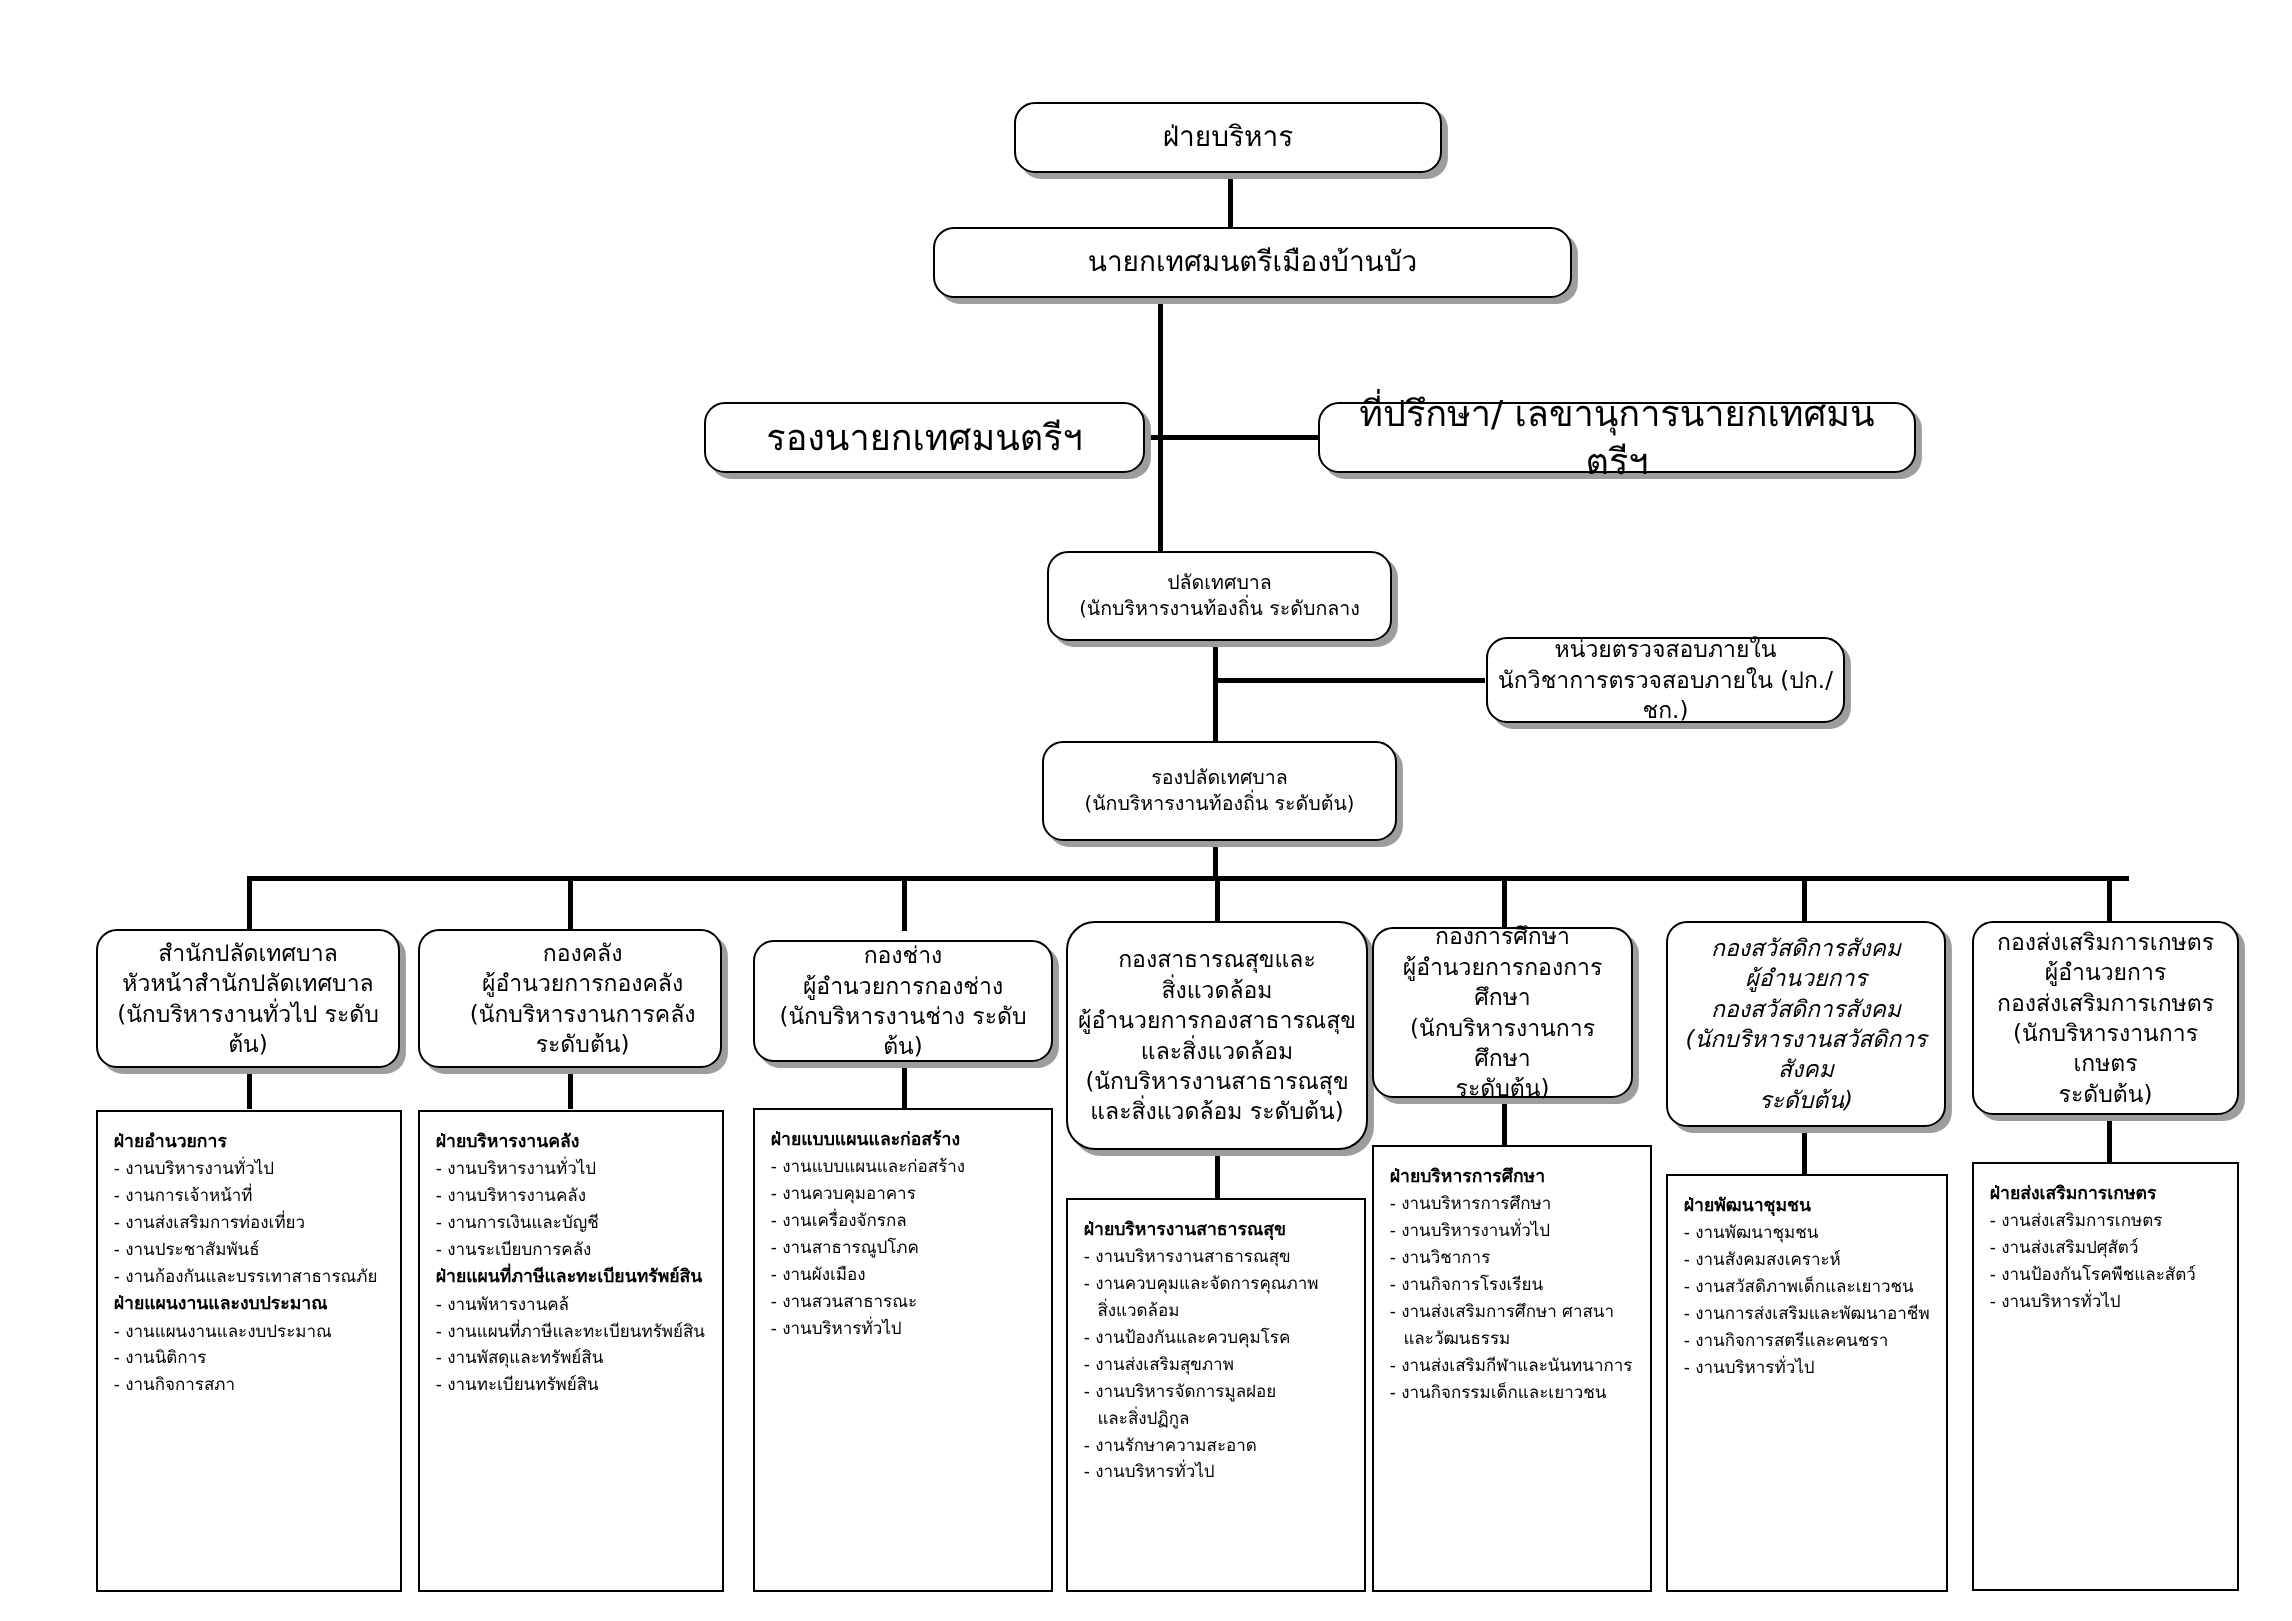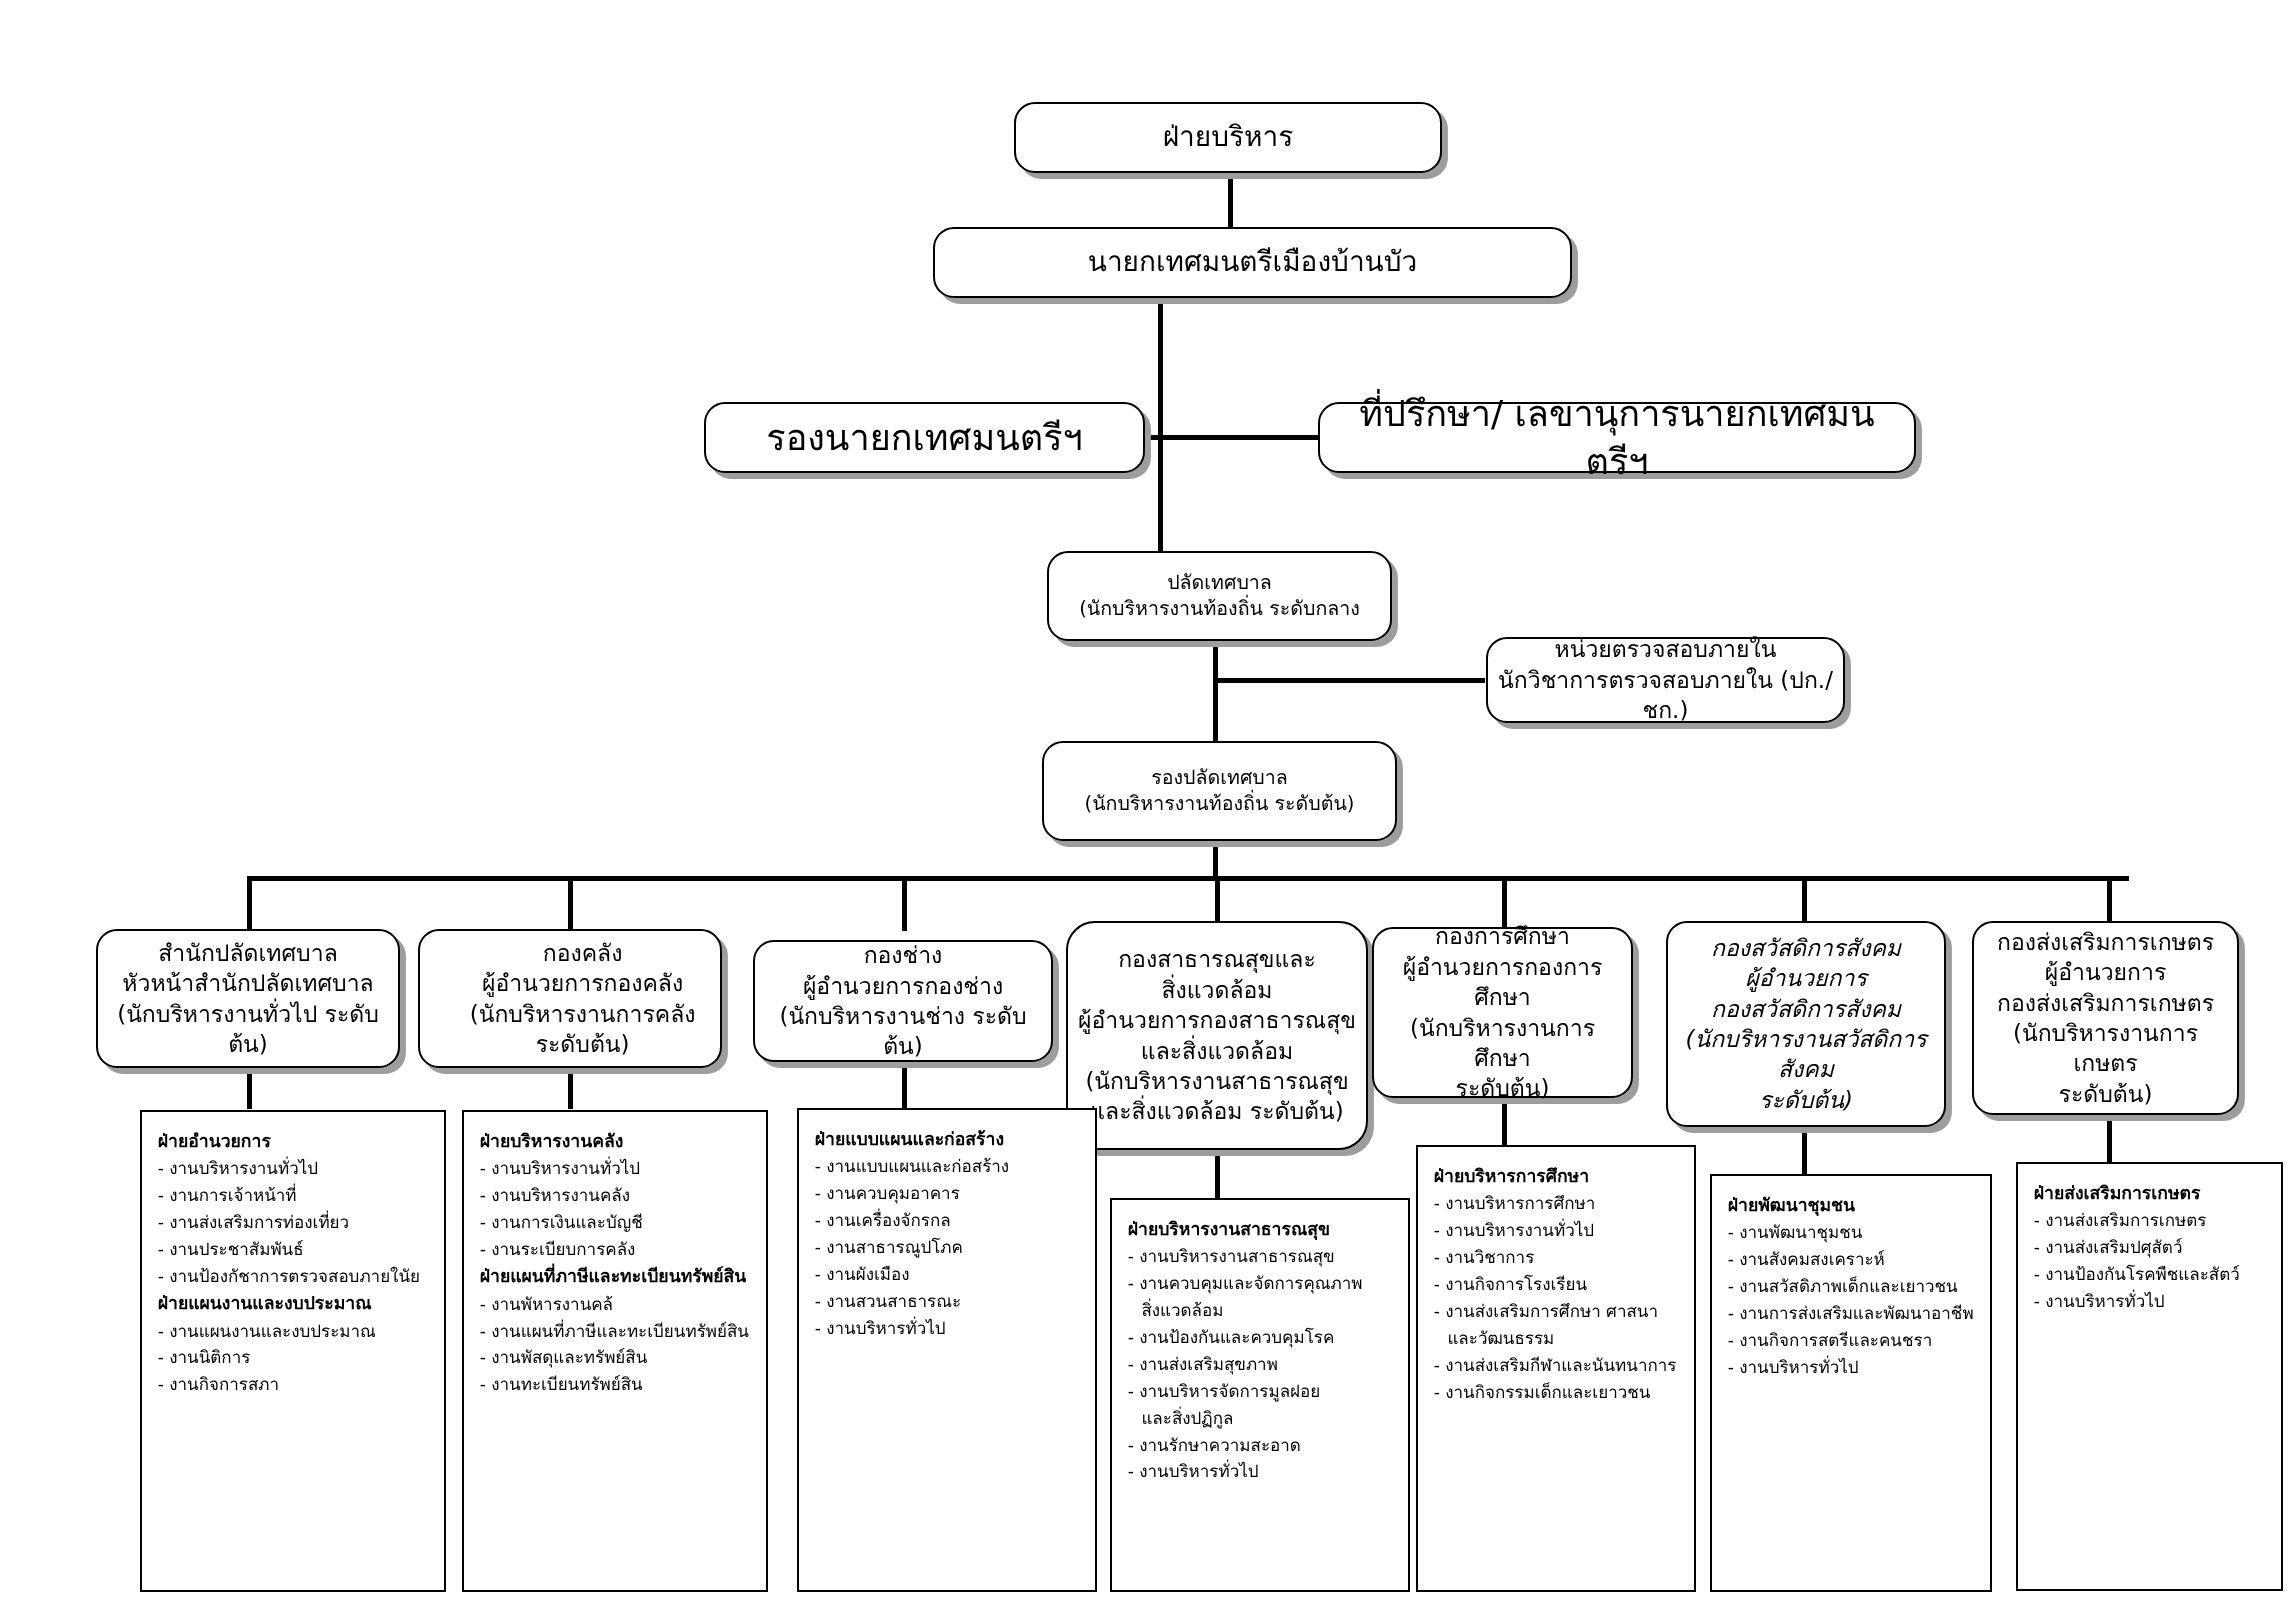--- a/index.html
+++ b/index.html
@@ -35,21 +35,20 @@
 
   .sqbox{
     position:absolute;
     box-sizing:border-box;
     background:#ffffff;
     border:2px solid #000;
     border-radius:0;
     padding:15.7px 13.7px 9.8px 15.7px;
     text-align:left;
     line-height:1.58;
-    margin-left:44px;
   }
   .sqbox .grp{font-weight:bold;display:block;white-space:nowrap;}
   .sqbox .itm{display:block;}
   .sqbox .itm .cont{display:block;padding-left:13.7px;}
 
   
   .vline{position:absolute;background:#000;width:4.9px;}
   .hline{position:absolute;background:#000;height:4.9px;}
 
   
@@ -204,21 +203,21 @@
       <span class="ln">ระดับต้น)</span>
     </span>
   </div>
 
   <div class="sqbox t-list" style="left:96px;top:1110px;width:306px;height:482px;">
     <span class="grp">ฝ่ายอำนวยการ</span>
     <span class="itm">- งานบริหารงานทั่วไป</span>
     <span class="itm">- งานการเจ้าหน้าที่</span>
     <span class="itm">- งานส่งเสริมการท่องเที่ยว</span>
     <span class="itm">- งานประชาสัมพันธ์</span>
-    <span class="itm">- งานป้องกัชาการตรวจสอบภายในัย</span>
+    <span class="itm">- งานก้องกันและบรรเทาสาธารณภัย</span>
     <span class="grp">ฝ่ายแผนงานและงบประมาณ</span>
     <span class="itm">- งานแผนงานและงบประมาณ</span>
     <span class="itm">- งานนิติการ</span>
     <span class="itm">- งานกิจการสภา</span>
   </div>
 
   <div class="sqbox t-list" style="left:418px;top:1110px;width:306px;height:482px;">
     <span class="grp">ฝ่ายบริหารงานคลัง</span>
     <span class="itm">- งานบริหารงานทั่วไป</span>
     <span class="itm">- งานบริหารงานคลัง</span>

